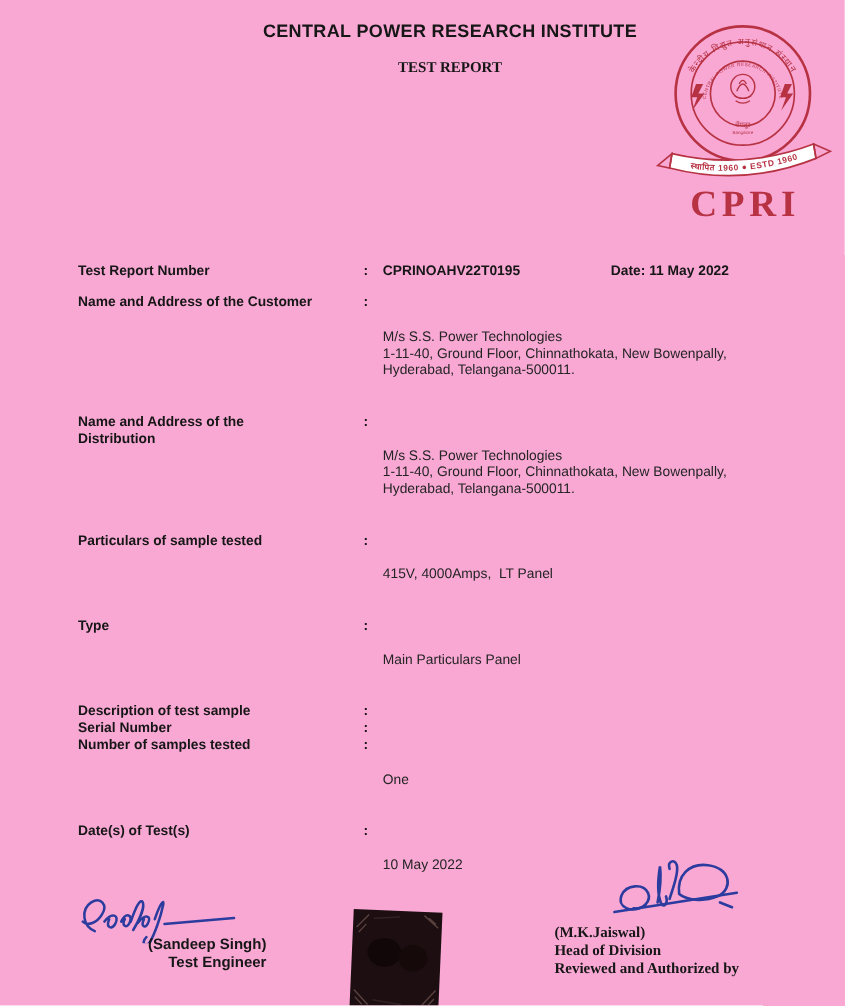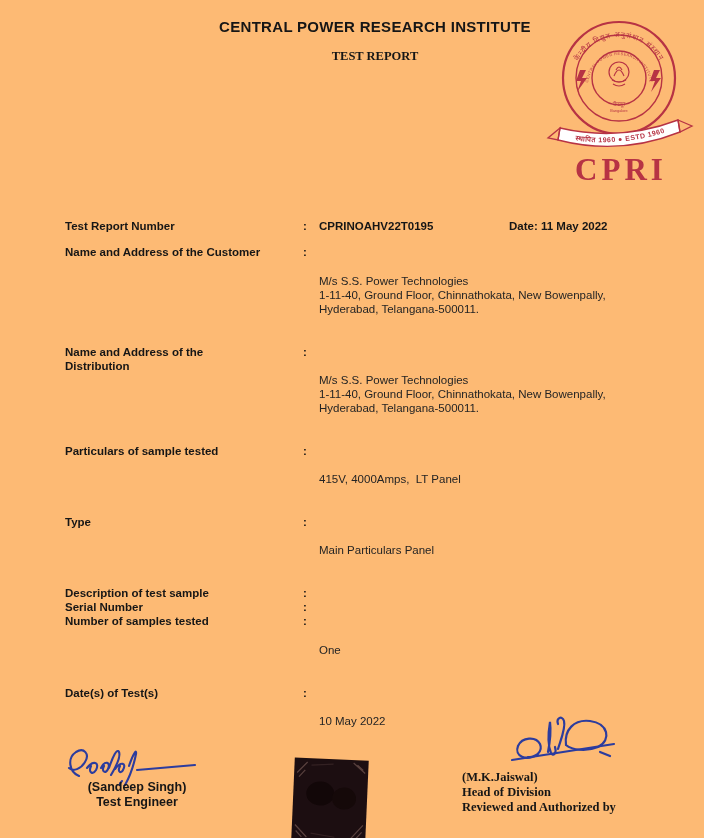--- a/index.html
+++ b/index.html
@@ -1,17 +1,17 @@
 <!DOCTYPE html>
 <html style="--seal-red: #b73344; --ink-blue: #2c3c9e; --stamp-fill: #1c0e11;"><head>
 <meta charset="utf-8">
 <style>
   html,body{margin:0;padding:0;background:#ffffff;}
   .page{
-    position:relative;width:704px;height:838px;background:#fdba74;overflow:hidden;
+    position:relative;width:704px;height:838px;background:#f9a8d4;overflow:hidden;
     font-family:"Liberation Sans",sans-serif;color:#1d1d1d;
   }
   
   .title{
     padding-top:18px;text-align:center;padding-left:46px;
     font-size:15px;font-weight:bold;letter-spacing:.3px;color:#161616;
   }
   .subtitle{
     margin-top:14px;text-align:center;padding-left:46px;
     font-size:12.5px;font-weight:bold;color:#161616;font-family:Liberation Serif, serif;
@@ -34,21 +34,21 @@
     display:grid;grid-template-columns:238px 16px 1fr;
     font-size:11.5px;line-height:14.2px;
   }
   .row .label{font-weight:bold;color:#161616;padding-right:6px;}
   .row .label .l2{display:block;}
   .row .colon{font-weight:bold;color:#161616;}
   .row .value{color:#242424;white-space:pre-wrap;}
   .row .value .vl{display:block;}
   
   .sig-area{position:absolute;left:0;right:0;bottom:0;height:122px;}
-  .sig-left{position:absolute;left:52px;top:26px;width:170px;text-align:center;}
+  .sig-left{position:absolute;left:52px;top:26px;width:170px;text-align:right;}
   .sig-left svg{display:block;margin:0 auto -6px auto;color:var(--ink-blue,#2c3c9e);}
   .sig-name,.sig-title,.sig-note{font-size:12.5px;font-weight:bold;color:#161616;line-height:15px;}
   .stamp{
     position:absolute;left:292px;top:42px;width:76px;height:84px;
     transform:rotate(2.5deg);
   }
   .sig-right{position:absolute;right:22px;top:-4px;width:220px;text-align:left;font-family:Liberation Serif, serif;}
   .sig-right svg{display:block;margin:0 auto -4px auto;color:var(--ink-blue,#2c3c9e);}
 </style>
 </head>

